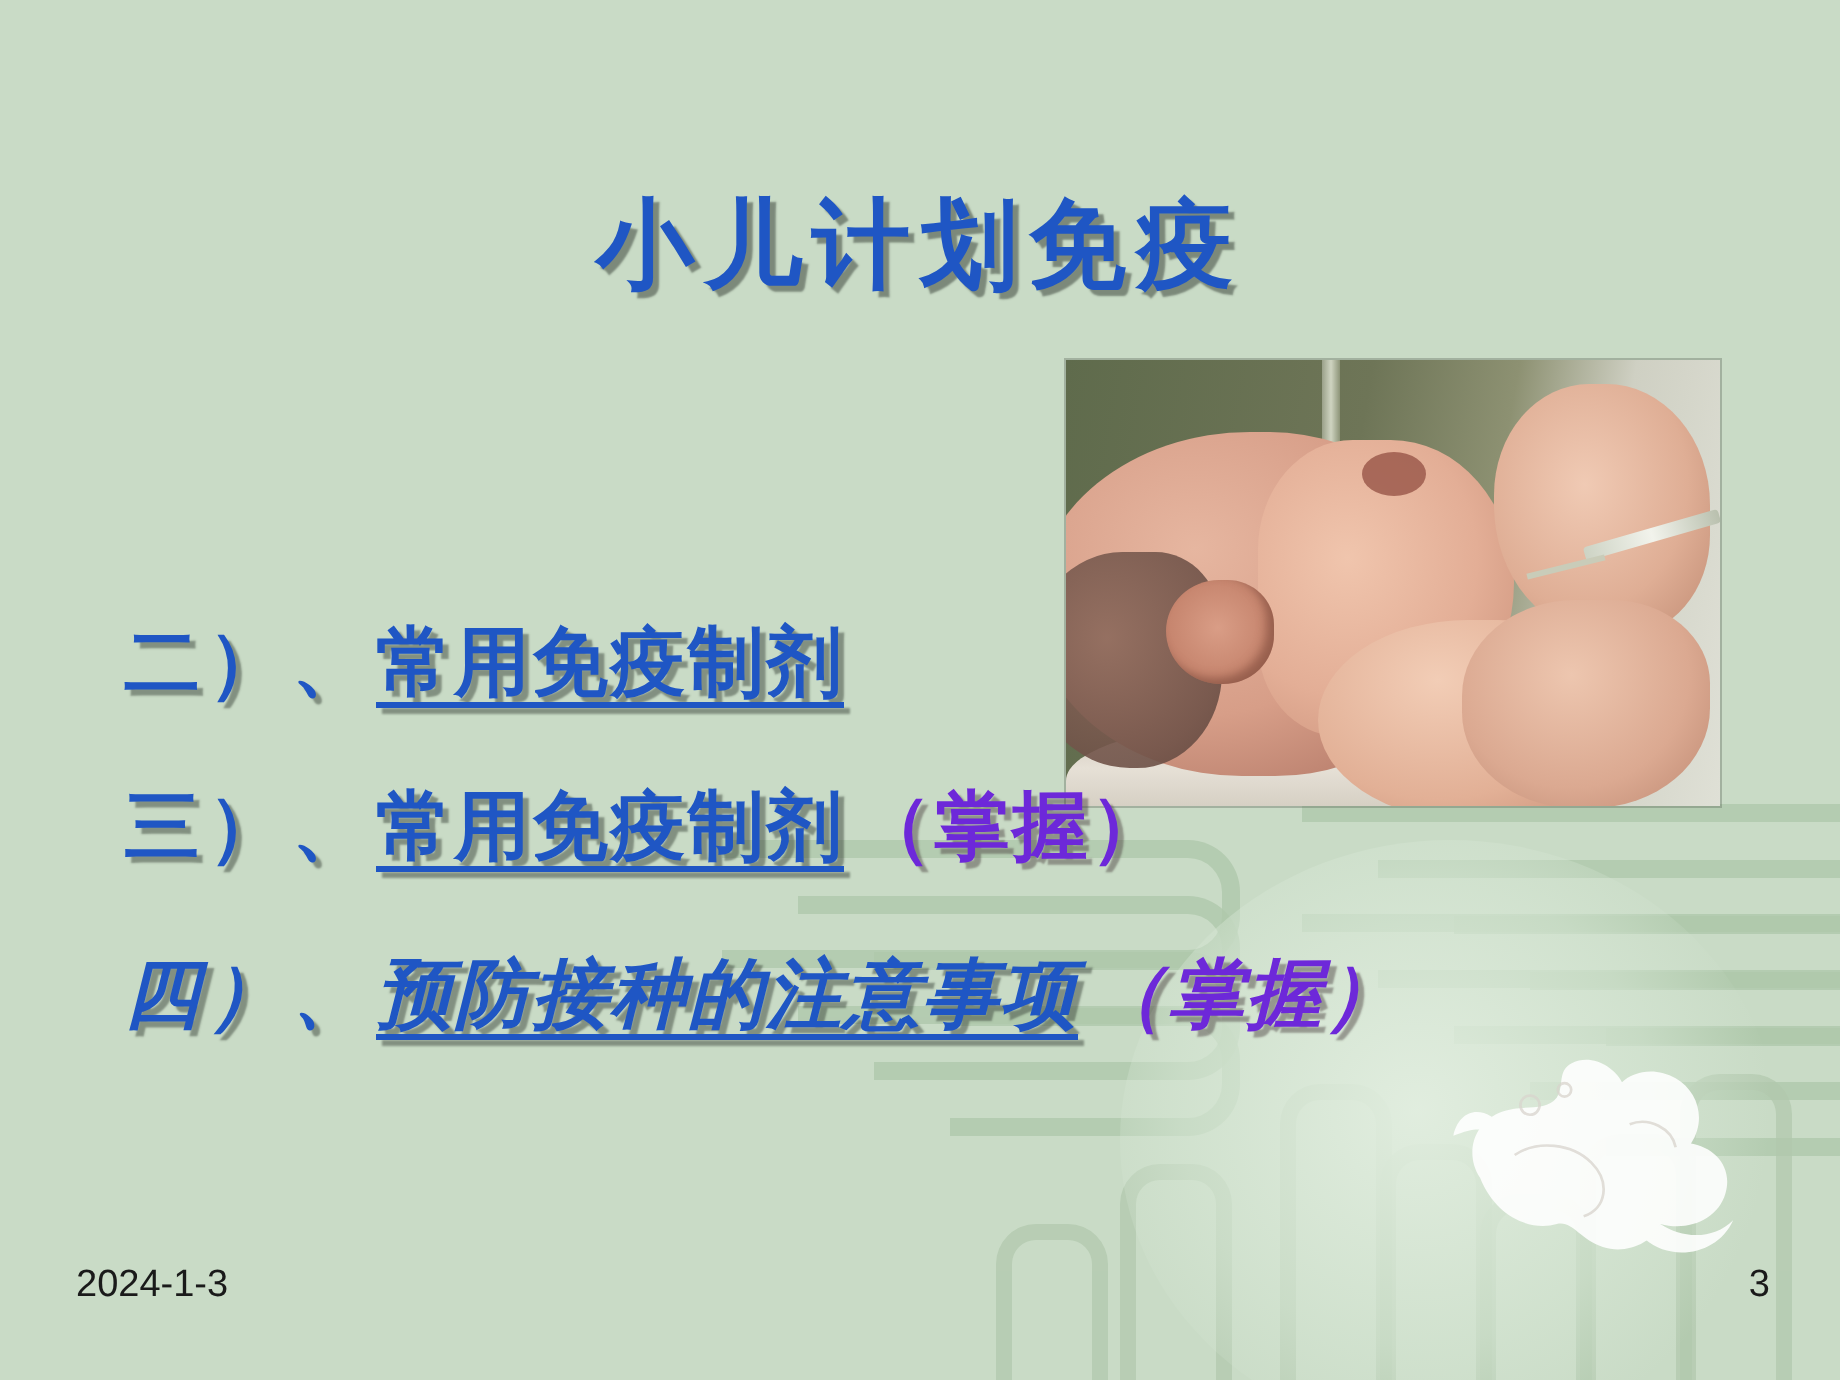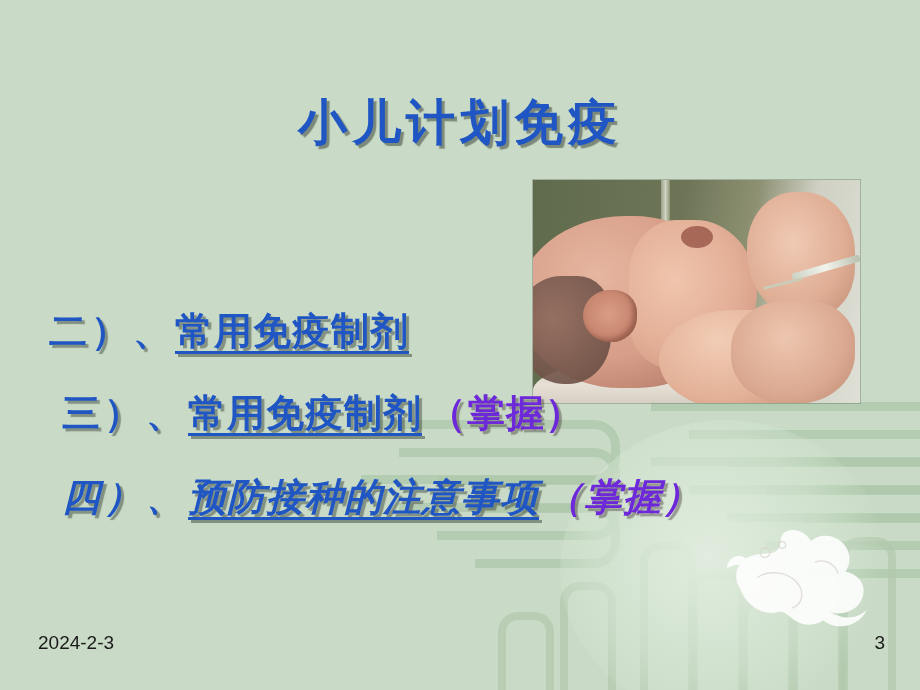--- a/index.html
+++ b/index.html
@@ -222,21 +222,21 @@
     text-underline-offset: 7px;
     text-decoration-thickness: 3px;
   }
   .line .note {
     color: #6d28d9;
     text-shadow: 3px 3px 1px rgba(70,60,60,0.45);
     margin-left: 6px;
   }
 
   #line1 { left: 62px;  top: 222px; }
-  #line2 { left: 49px;  top: 306px; }
+  #line2 { left: 62px;  top: 306px; }
   #line3 { left: 62px;  top: 388px; }
   #line4 { left: 62px;  top: 472px; font-style: italic; }
   #line5 { left: 62px;  top: 552px; }
 
   
   #date {
     position: absolute;
     left: 38px;
     top: 632px;
     font-size: 19px;
@@ -318,16 +318,16 @@
 
   <div class="line" id="line3">
     <span class="num">三）、</span><span class="lnk">常用免疫制剂</span><span class="note">（掌握）</span>
   </div>
 
   <div class="line" id="line4">
     <span class="num">四）、</span><span class="lnk">预防接种的注意事项</span><span class="note">（掌握）</span>
   </div>
 
 
-  <div id="date">2024-2-3</div>
+  <div id="date">2024-1-3</div>
   <div id="pagenum">3</div>
 
 </div>
 
 </body></html>

